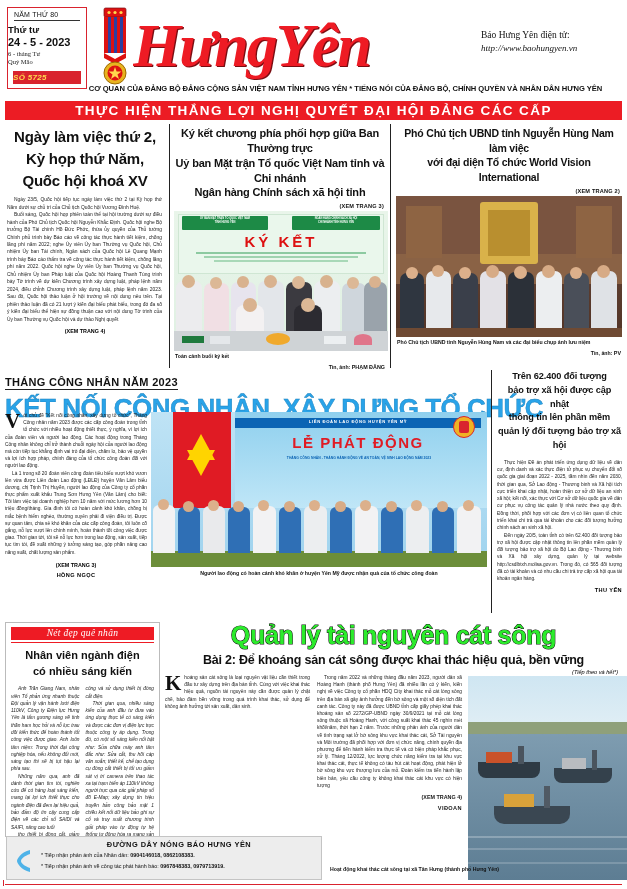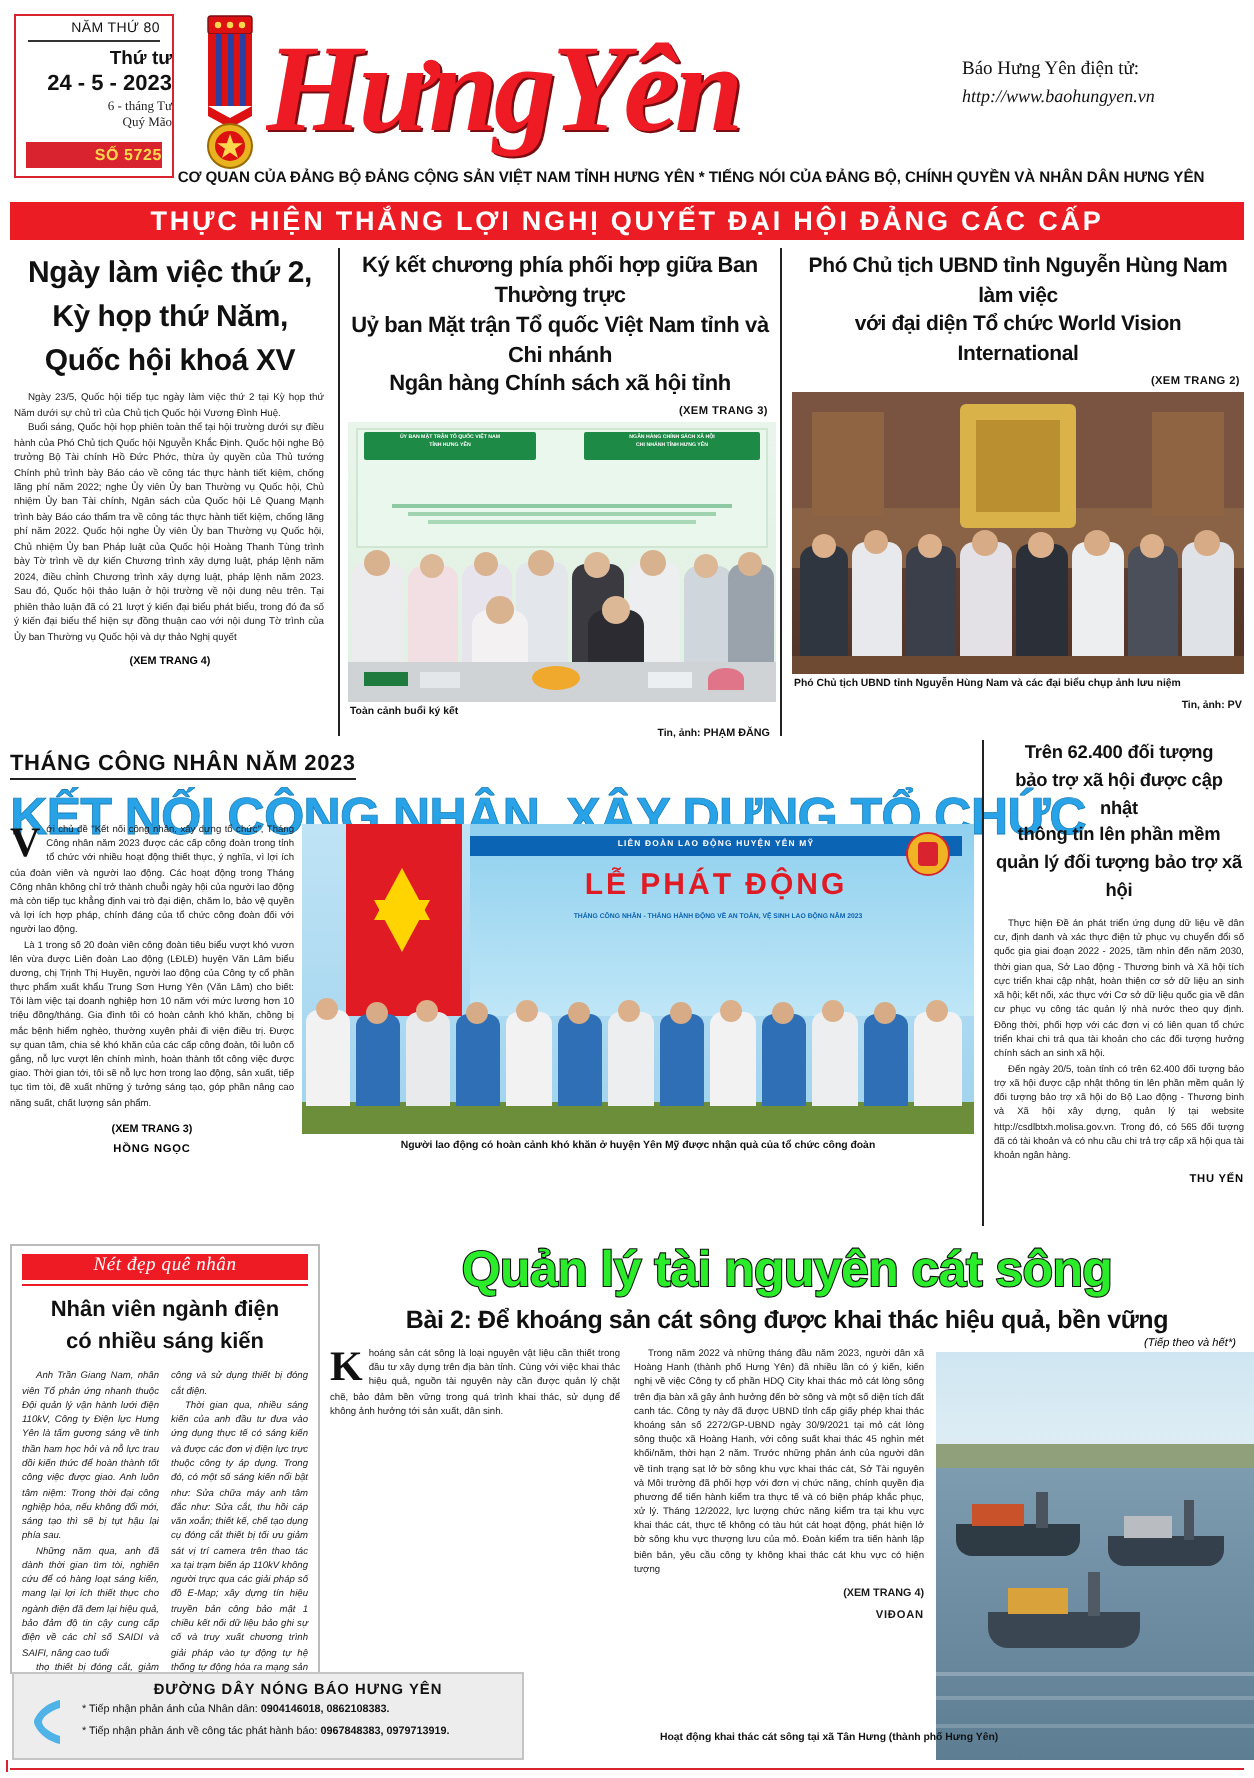--- a/index.html
+++ b/index.html
@@ -9,33 +9,33 @@
     background: #ffffff;
     font-family: "Liberation Sans", "DejaVu Sans", sans-serif;
     overflow: hidden;
   }
   .page { position: relative; width: 627px; height: 889px; background:#fff; }
 
   
   .masthead { position:relative; height: 100px; }
   .date-box {
     position:absolute; left:7px; top:7px; width:80px; height:82px;
-    border:1.4px solid #d9232e; text-align:right; padding-top:3px;
+    border:1.4px solid #d9232e; text-align:left; padding-top:3px;
   }
   .date-box .yr {
     font-size:7px; letter-spacing:.2px; color:#111; padding-bottom:2px;
     border-bottom:1px solid #333; display:block; margin:0 6px 3px;
   }
   .date-box .dow { font-size:9.5px; font-weight:bold; color:#111; line-height:1.25; }
   .date-box .dmy { font-size:11px; font-weight:bold; color:#111; line-height:1.25; }
   .date-box .lunar1, .date-box .lunar2 { font-size:6.5px; color:#222; line-height:1.3;
     font-family:"Liberation Serif", serif; }
   .date-box .issue {
     margin:4px 5px 0; background:#d9232e; color:#ffd84d;
-    font-size:8px; font-weight:bold; padding:2px 0; letter-spacing:.3px;
+    font-size:8px; font-weight:bold; padding:2px 0; letter-spacing:.3px;font-style:italic;
   }
   .medal { position:absolute; left:95px; top:6px; width:40px; height:84px; }
   .logo-title {
     position:absolute; left:133px; top:4px; width:350px; height:82px;
     color:#ee1b24; font-weight:bold; font-style:italic;
     font-size:62px; line-height:82px; letter-spacing:-2px;
     font-family:"Liberation Serif", serif;
     text-shadow:1.2px 1.2px 0 #7a0d12;
     white-space:nowrap; overflow:hidden;
   }
@@ -162,21 +162,21 @@
   .sec3-cols .c2 { left:152px; }
   .sec3-cols .xem { font-size:5.4px; font-weight:bold; text-align:right; padding-top:4px; }
   .sec3-cols .author { font-size:5.6px; font-weight:bold; text-align:right;
                        padding-top:3px; letter-spacing:.4px; }
   .sand-photo { position:absolute; left:463px; top:54px; width:159px; height:204px; }
   .sand-cap { position:absolute; left:330px; top:866px; width:292px;
               font-size:5.2px; font-weight:bold; color:#111; }
 
   
   .hotline {
-    position:absolute; left:6px; top:836px; width:256px; height:44px;
+    position:absolute; left:6px; top:836px; width:316px; height:44px;
     background:#ededed; border:1px solid #c4c4c4; padding:3px 4px 0 34px;
   }
   .hotline .title { font-size:7.4px; font-weight:bold; text-align:center;
                     letter-spacing:.5px; color:#111; }
   .hotline .ln { font-size:5.4px; color:#111; padding-top:3px; line-height:1.45; }
   .hotline .ln b { font-weight:bold; }
   .phone-ic { position:absolute; left:7px; top:12px; width:22px; height:24px; }
 
   .bottom-rule { position:absolute; left:5px; top:884px; width:617px;
                  height:1.2px; background:#d9232e; }
@@ -250,20 +250,21 @@
       <div class="photo" style="width:214px;height:140px;margin-top:2px;">
         <div style="position:absolute;inset:0;background:linear-gradient(#e9f5ea,#dff0e2);"></div>
 
         <div style="position:absolute;left:4px;top:3px;right:4px;height:60px;background:#eaf7ec;border:1px solid #cfe6d3;"></div>
         <div style="position:absolute;left:8px;top:5px;width:86px;height:14px;background:#1d8a46;border-radius:1px;"></div>
         <div style="position:absolute;left:118px;top:5px;width:88px;height:14px;background:#1d8a46;border-radius:1px;"></div>
         <div class="ph-label" style="left:8px;top:6px;width:86px;font-size:2.6px;color:#fff;text-align:center;line-height:1.4;white-space:pre-line;">ỦY BAN MẶT TRẬN TỔ QUỐC VIỆT NAM
 TỈNH HƯNG YÊN</div>
         <div class="ph-label" style="left:118px;top:6px;width:88px;font-size:2.6px;color:#fff;text-align:center;line-height:1.4;white-space:pre-line;">NGÂN HÀNG CHÍNH SÁCH XÃ HỘI
 CHI NHÁNH TỈNH HƯNG YÊN</div>
+        <div class="ph-label" style="left:0;top:22px;width:214px;text-align:center;font-size:15px;color:#d11;letter-spacing:3px;">KÝ KẾT</div>
         <div style="position:absolute;left:22px;top:41px;width:170px;height:2.2px;background:#2f9e55;opacity:.5"></div>
         <div style="position:absolute;left:30px;top:45px;width:154px;height:2.2px;background:#2f9e55;opacity:.4"></div>
         <div style="position:absolute;left:40px;top:49px;width:134px;height:2.2px;background:#2f9e55;opacity:.35"></div>
 
         <div style="position:absolute;left:0;bottom:0;width:214px;height:78px;">
           <div style="position:absolute;left:2px;top:8px;width:26px;height:58px;background:#ececee;border-radius:7px 7px 0 0;"></div>
           <div style="position:absolute;left:8px;top:2px;width:13px;height:13px;border-radius:50%;background:#d8b28e;"></div>
           <div style="position:absolute;left:30px;top:10px;width:25px;height:56px;background:#f1dfe4;border-radius:7px 7px 0 0;"></div>
           <div style="position:absolute;left:36px;top:4px;width:12px;height:12px;border-radius:50%;background:#dcb896;"></div>
           <div style="position:absolute;left:57px;top:9px;width:25px;height:57px;background:#e7e4ee;border-radius:7px 7px 0 0;"></div>

